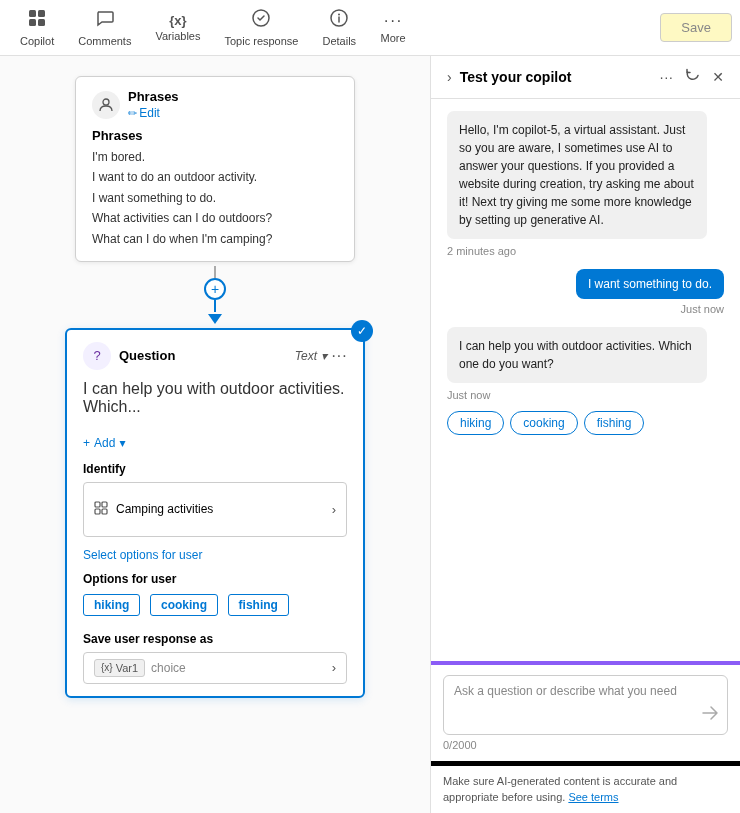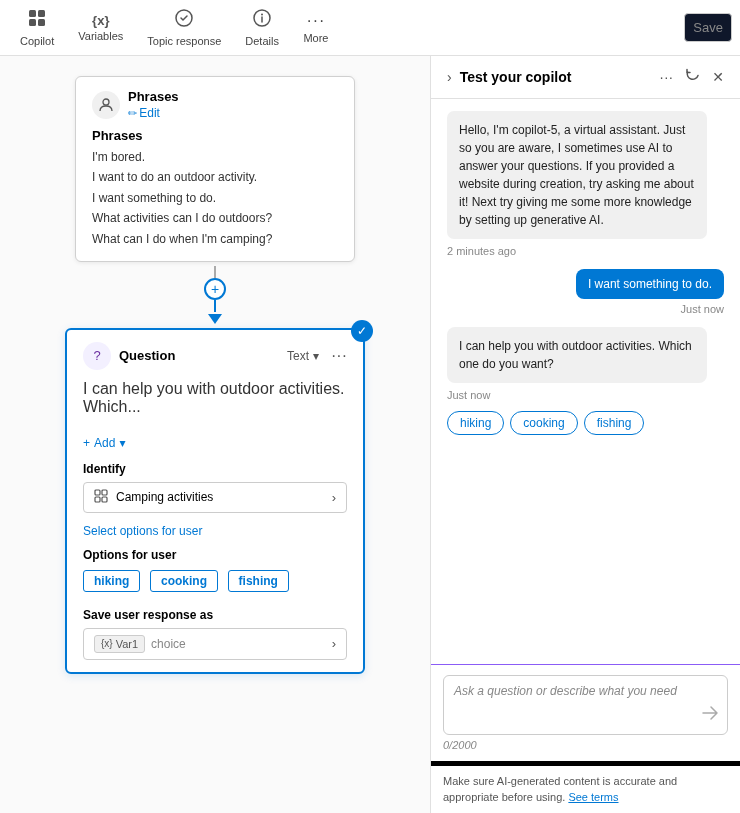--- a/index.html
+++ b/index.html
@@ -34,24 +34,24 @@
       font-size: 11px;
       gap: 2px;
       min-width: 50px;
     }
     .nav-icon {
       font-size: 18px;
       color: #444;
     }
     .nav-spacer { flex: 1; }
     .save-btn {
-      background: #0f172a;
+      background: #fef9c3;
       border: 1px solid #ccc;
       border-radius: 4px;
-      padding: 6px 8px;
+      padding: 6px 20px;
       font-size: 13px;
       color: #888;
       cursor: not-allowed;
     }
 
     
     .main-area {
       display: flex;
       flex: 1;
       overflow: hidden;
@@ -189,21 +189,22 @@
       font-size: 13px;
       flex: 1;
     }
     .type-badge {
       display: flex;
       align-items: center;
       gap: 4px;
       color: #555;
       font-size: 12px;
       cursor: pointer;
-      margin-right: 12px;
+      margin-right: 4px;
+      font-style: italic;
     }
     .more-btn {
       cursor: pointer;
       color: #555;
       font-size: 16px;
     }
     .check-badge {
       position: absolute;
       top: -10px;
       right: -10px;
@@ -234,21 +235,21 @@
     }
 
     .identify-label {
       font-weight: 600;
       font-size: 12px;
       margin-bottom: 6px;
     }
     .identify-box {
       border: 1px solid #ccc;
       border-radius: 4px;
-      padding: 6px 10px;
+      padding: 18px 10px;
       display: flex;
       align-items: center;
       gap: 8px;
       margin-bottom: 10px;
       cursor: pointer;
     }
     .identify-box-icon {
       font-size: 13px;
       color: #555;
     }
@@ -428,23 +429,22 @@
       border: 1.5px solid #0078d4;
       border-radius: 14px;
       padding: 4px 12px;
       font-size: 12px;
       color: #0078d4;
       cursor: pointer;
       background: #fff;
     }
 
     .chat-input-area {
-      border-top: 1px solid #8b5cf6;
+      border-top: 4px solid #8b5cf6;
       padding: 10px 12px;
-      font-style: italic;
     }
     .chat-input-box {
       border: 1px solid #ccc;
       border-radius: 6px;
       padding: 8px 36px 24px 10px;
       font-size: 12px;
       color: #888;
       position: relative;
       min-height: 60px;
     }
@@ -484,20 +484,28 @@
   <div class="nav-item">
     <span class="nav-icon">
       <svg width="20" height="20" viewBox="0 0 20 20" fill="none">
         <rect x="2" y="2" width="7" height="7" rx="1.5" fill="#555"></rect>
         <rect x="11" y="2" width="7" height="7" rx="1.5" fill="#555"></rect>
         <rect x="2" y="11" width="7" height="7" rx="1.5" fill="#555"></rect>
         <rect x="11" y="11" width="7" height="7" rx="1.5" fill="#555"></rect>
       </svg>
     </span>
     <span>Copilot</span>
+  </div>
+  <div class="nav-item">
+    <span class="nav-icon">
+      <svg width="20" height="20" viewBox="0 0 20 20" fill="none">
+        <path d="M3 4h14a1 1 0 011 1v8a1 1 0 01-1 1H7l-4 3V5a1 1 0 011-1z" stroke="#555" stroke-width="1.5" fill="none"></path>
+      </svg>
+    </span>
+    <span>Comments</span>
   </div>
   <div class="nav-item">
     <span class="nav-icon" style="font-size:13px;font-weight:700;color:#555;">{x}</span>
     <span>Variables</span>
   </div>
   <div class="nav-item">
     <span class="nav-icon">
       <svg width="20" height="20" viewBox="0 0 20 20" fill="none">
         <circle cx="10" cy="10" r="8" stroke="#555" stroke-width="1.5"></circle>
         <path d="M7 10l2 2 4-4" stroke="#555" stroke-width="1.5" stroke-linecap="round"></path>

